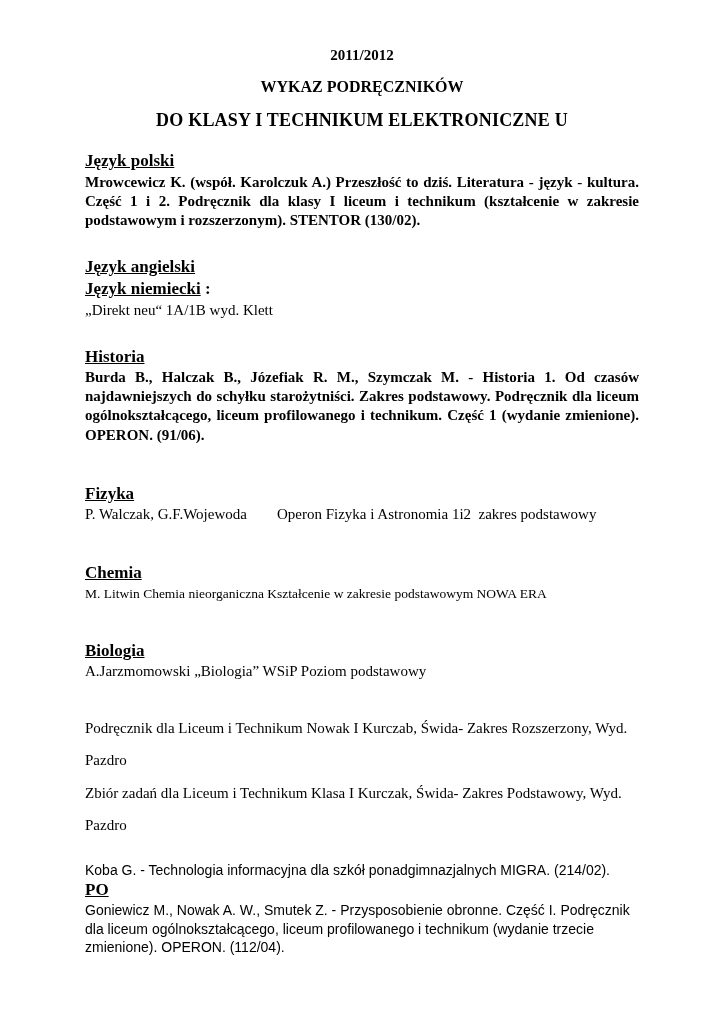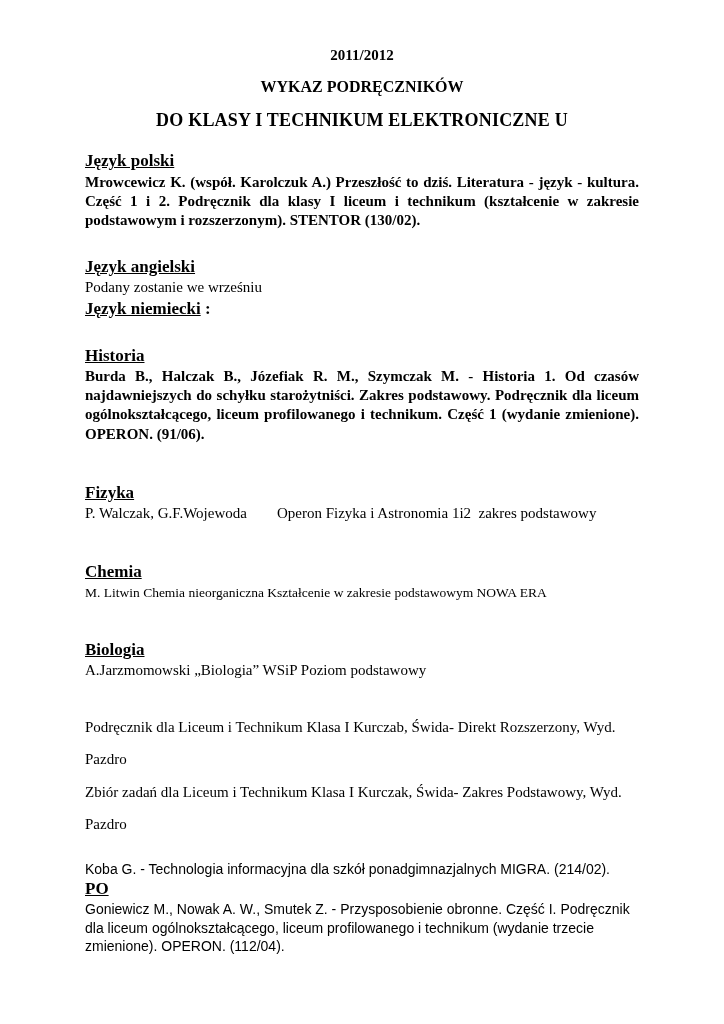--- a/index.html
+++ b/index.html
@@ -52,25 +52,25 @@
     <h1 class="title">DO KLASY I TECHNIKUM ELEKTRONICZNE U</h1>
   </header>
 
   <section class="sec first">
     <h2 class="h"><span class="u">Język polski</span></h2>
     <p class="b just">Mrowcewicz K. (współ. Karolczuk A.) Przeszłość to dziś. Literatura - język - kultura. Część 1 i 2. Podręcznik dla klasy I liceum i technikum (kształcenie w zakresie podstawowym i rozszerzonym). STENTOR (130/02).</p>
   </section>
 
   <section class="sec">
     <h2 class="h"><span class="u">Język angielski</span></h2>
-    <p class="b">Podany zostanie we wrześniu</p>
   </section>
 
   <section class="sec tight">
     <h2 class="h"><span class="u">Język niemiecki</span><span> :</span></h2>
+    <p class="b">„Direkt neu“ 1A/1B wyd. Klett</p>
   </section>
 
   <section class="sec">
     <h2 class="h"><span class="u">Historia</span></h2>
     <p class="b just">Burda B., Halczak B., Józefiak R. M., Szymczak M. - Historia 1. Od czasów najdawniejszych do schyłku starożytniści. Zakres podstawowy. Podręcznik dla liceum ogólnokształcącego, liceum profilowanego i technikum. Część 1 (wydanie zmienione). OPERON. (91/06).</p>
   </section>
 
   <section class="sec gap-lg">
     <h2 class="h"><span class="u">Fizyka</span></h2>
     <p class="b pre">P. Walczak, G.F.Wojewoda        Operon Fizyka i Astronomia 1i2  zakres podstawowy</p>
@@ -80,21 +80,21 @@
     <h2 class="h"><span class="u">Chemia</span></h2>
     <p class="b small">M. Litwin Chemia nieorganiczna Kształcenie w zakresie podstawowym NOWA ERA</p>
   </section>
 
   <section class="sec gap-lg">
     <h2 class="h"><span class="u">Biologia</span></h2>
     <p class="b">A.Jarzmomowski „Biologia” WSiP Poziom podstawowy</p>
   </section>
 
   <section class="sec gap-lg">
-    <p class="b spaced">Podręcznik dla Liceum i Technikum Klasa I Kurczab, Świda- Direkt Rozszerzony, Wyd.</p>
+    <p class="b spaced">Podręcznik dla Liceum i Technikum Nowak I Kurczab, Świda- Zakres Rozszerzony, Wyd.</p>
     <p class="b spaced">Pazdro</p>
     <p class="b spaced">Zbiór zadań dla Liceum i Technikum Klasa I Kurczak, Świda- Zakres Podstawowy,  Wyd.</p>
     <p class="b spaced">Pazdro</p>
   </section>
 
   <section class="sec">
     <p class="b sans">Koba G. - Technologia informacyjna dla szkół ponadgimnazjalnych MIGRA. (214/02).</p>
   </section>
 
   <section class="sec tight">

